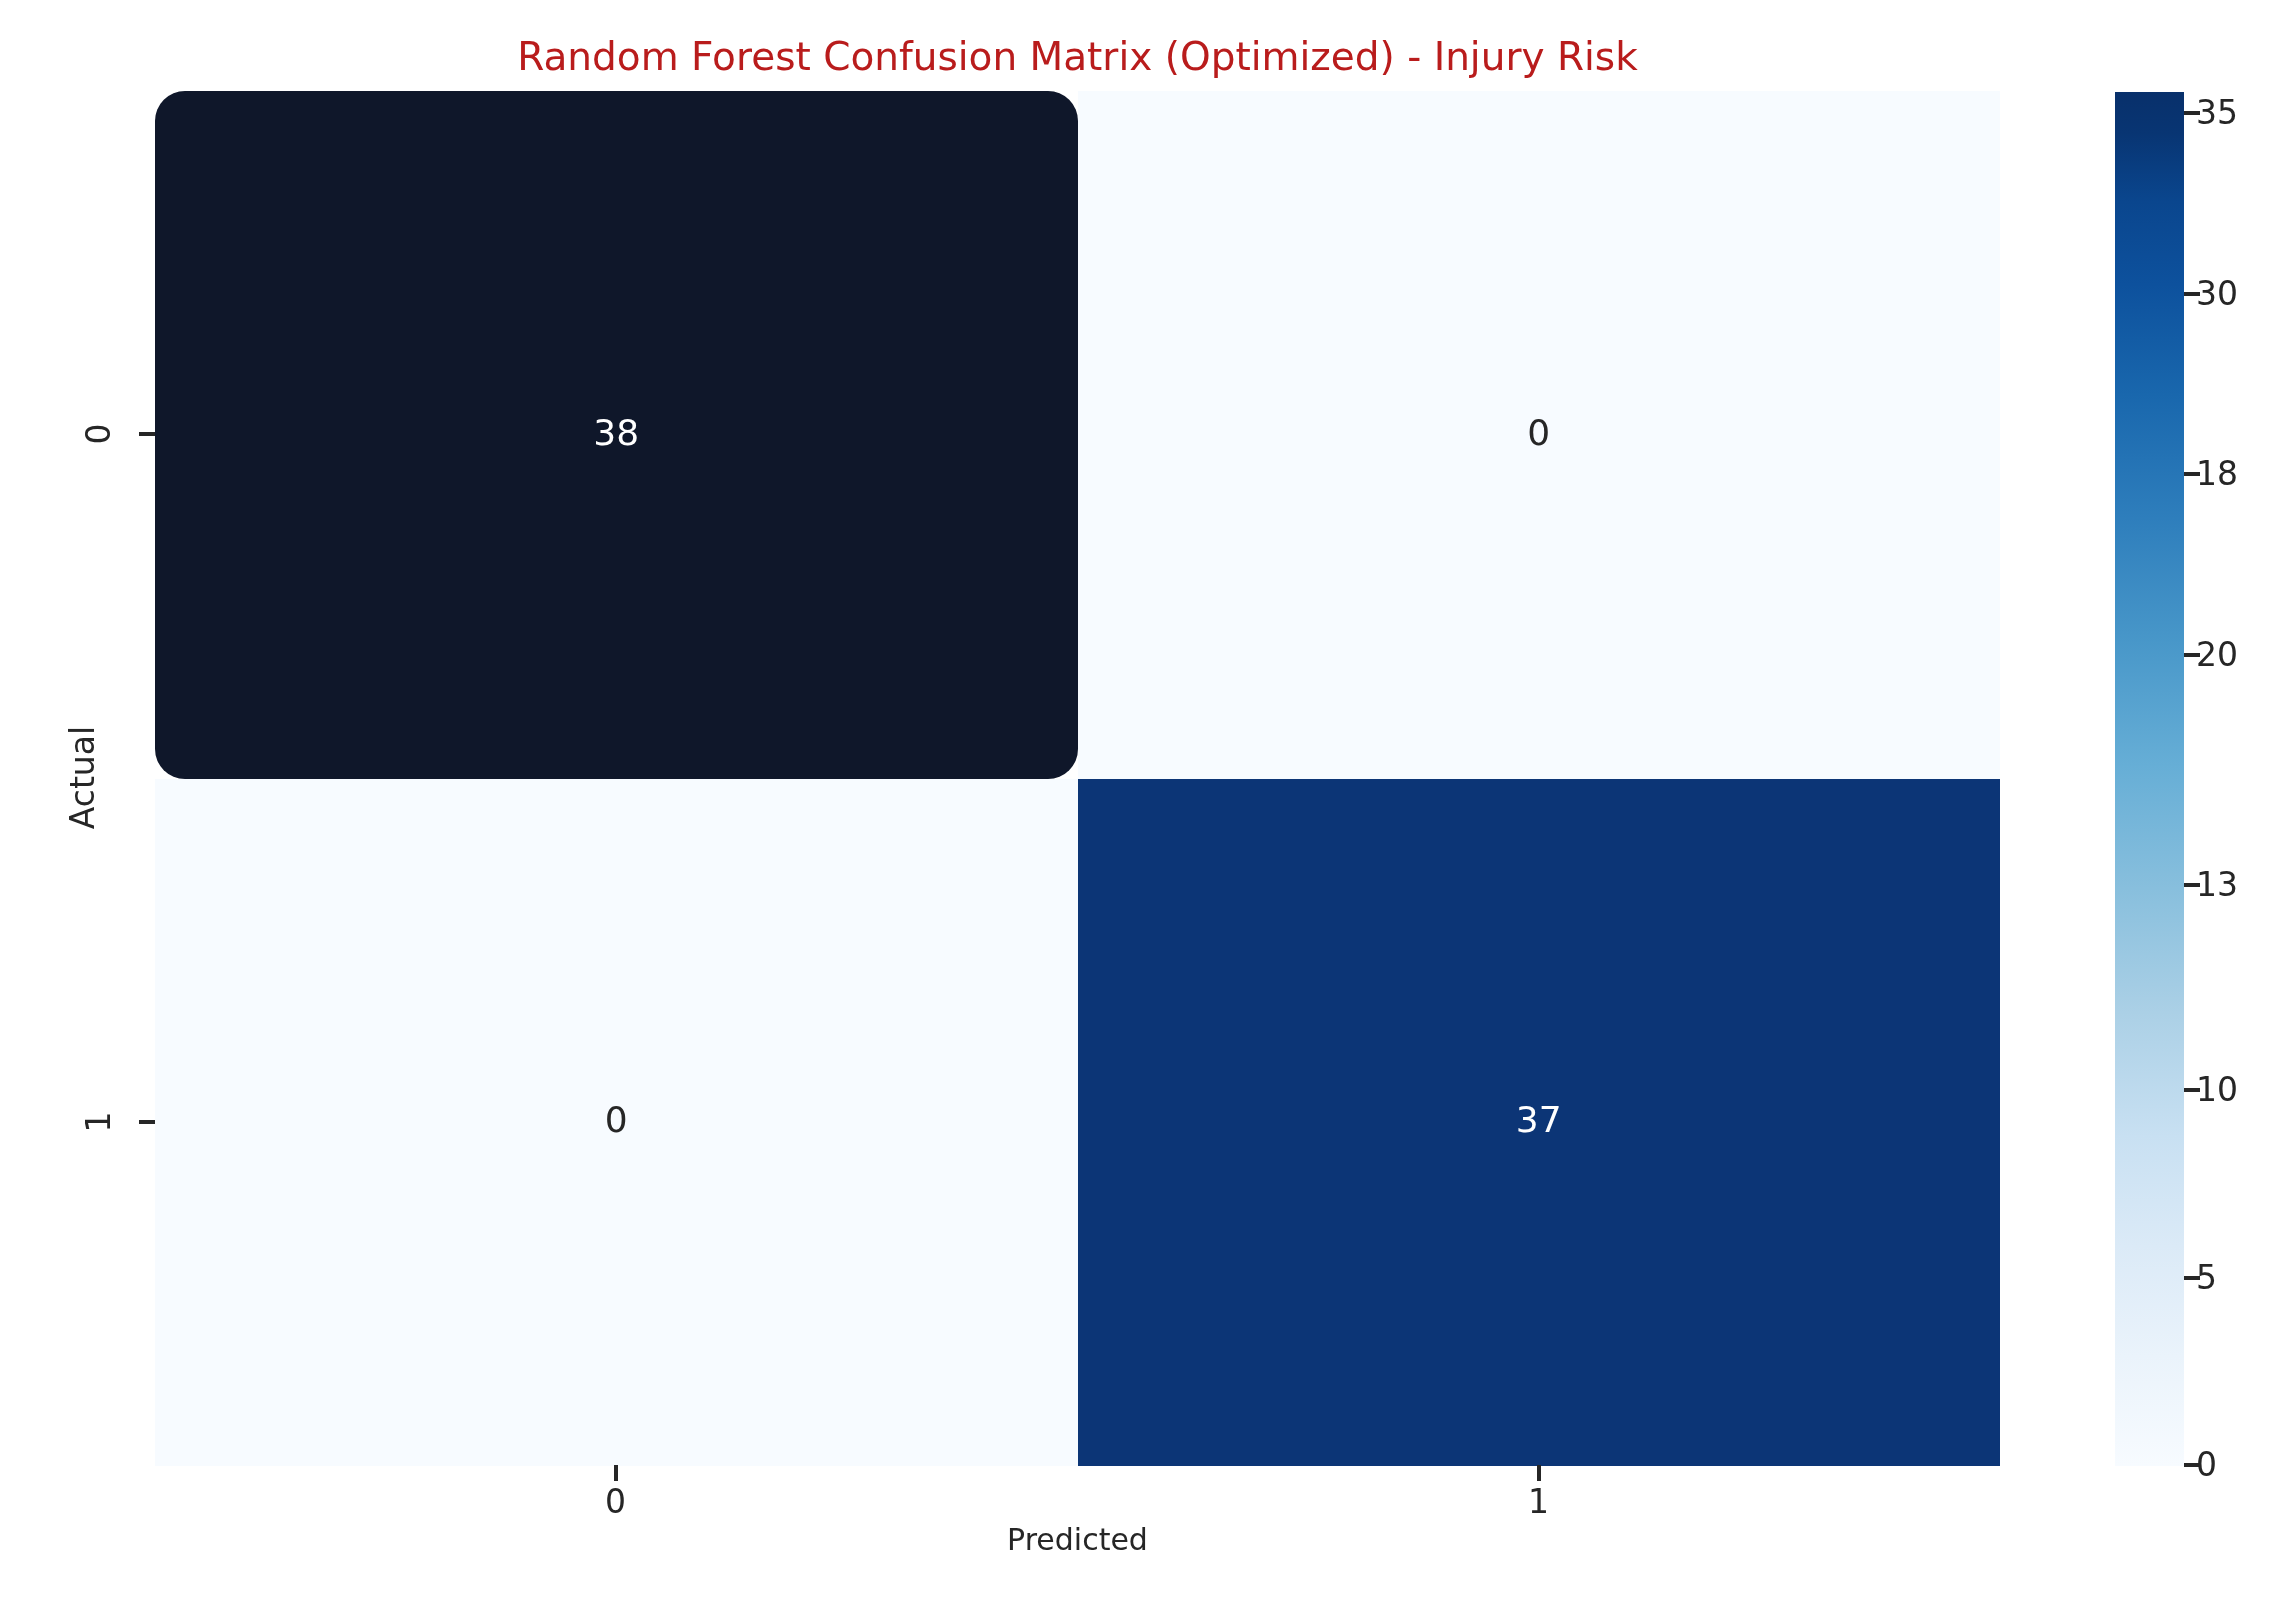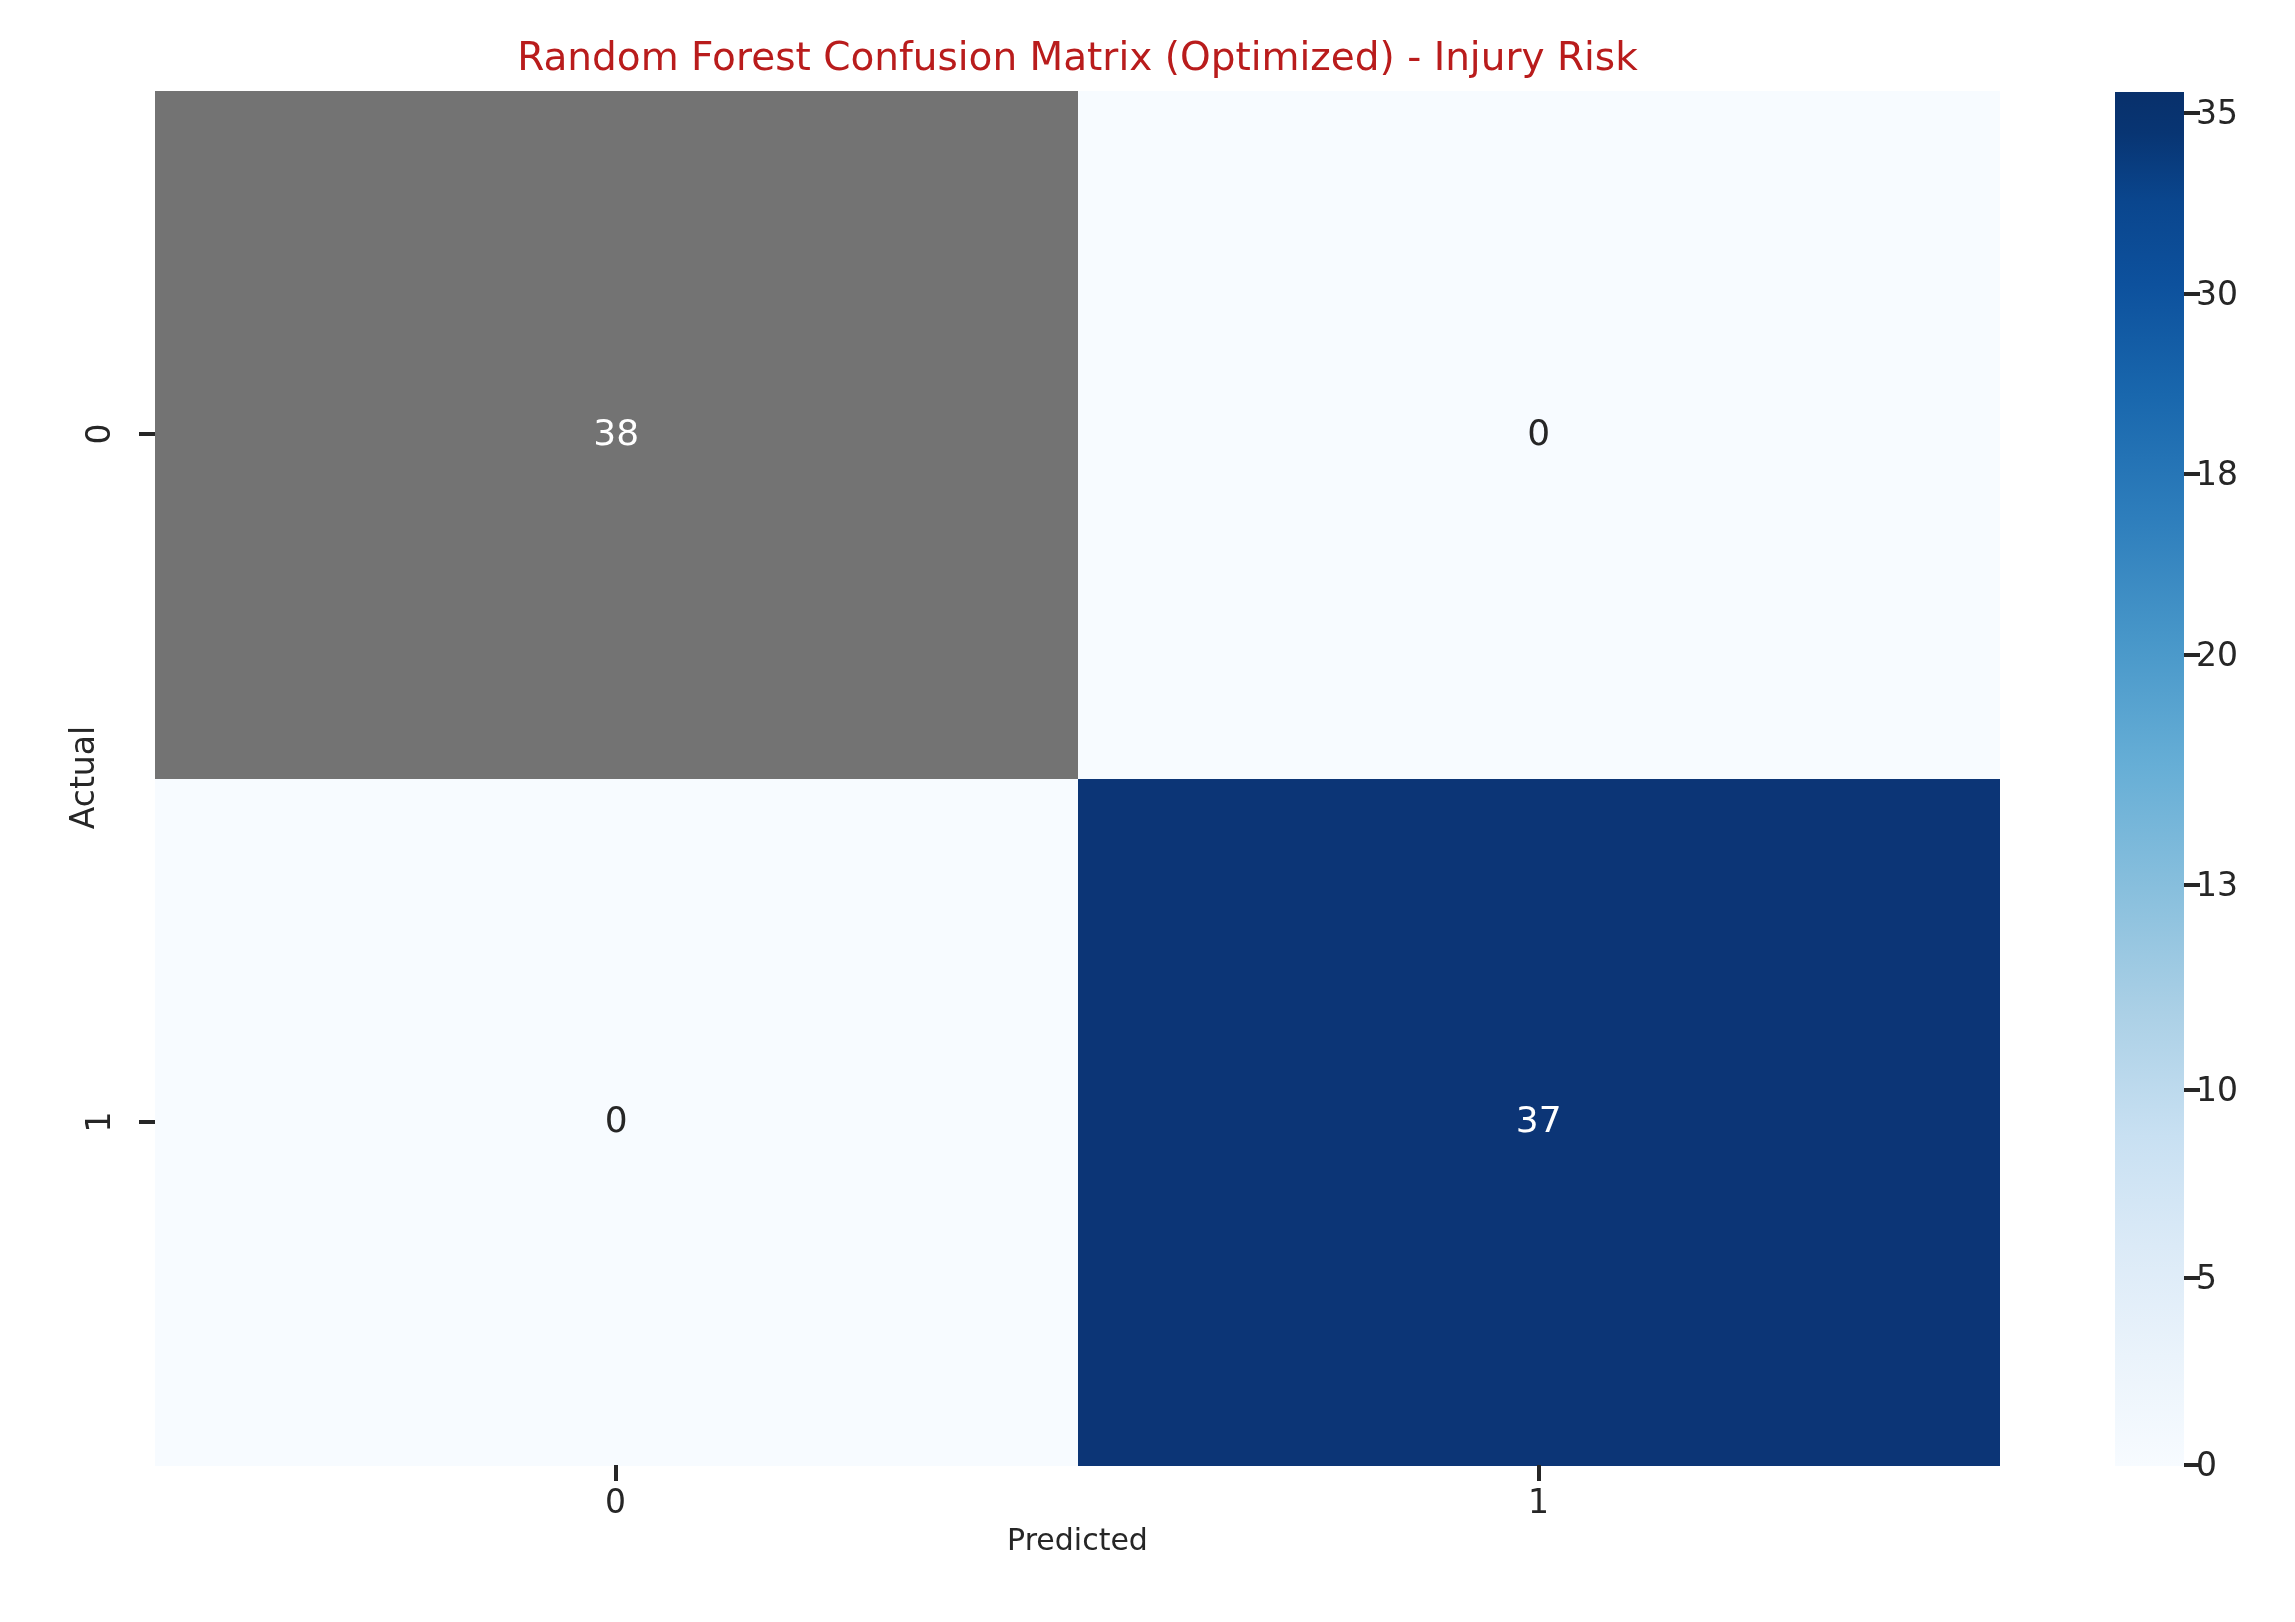--- a/index.html
+++ b/index.html
@@ -186,21 +186,21 @@
   }
 </style>
 </head>
 <body>
 
 <div id="figure">
 
   <div id="chart-title">Random Forest Confusion Matrix (Optimized) - Injury Risk</div>
 
   <div id="heatmap-area">
-    <div class="hm-cell" style="background:#737373;color:#ffffff;">
+    <div class="hm-cell" style="background:#0f172a;color:#ffffff;border-radius:30px;">
       <span class="cell-value">38</span>
     </div>
     <div class="hm-cell" style="background:#f7fbff;color:#262626;">
       <span class="cell-value">0</span>
     </div>
     <div class="hm-cell" style="background:#f7fbff;color:#262626;">
       <span class="cell-value">0</span>
     </div>
     <div class="hm-cell" style="background:#0c3576;color:#ffffff;text-align:right;">
       <span class="cell-value">37</span>

